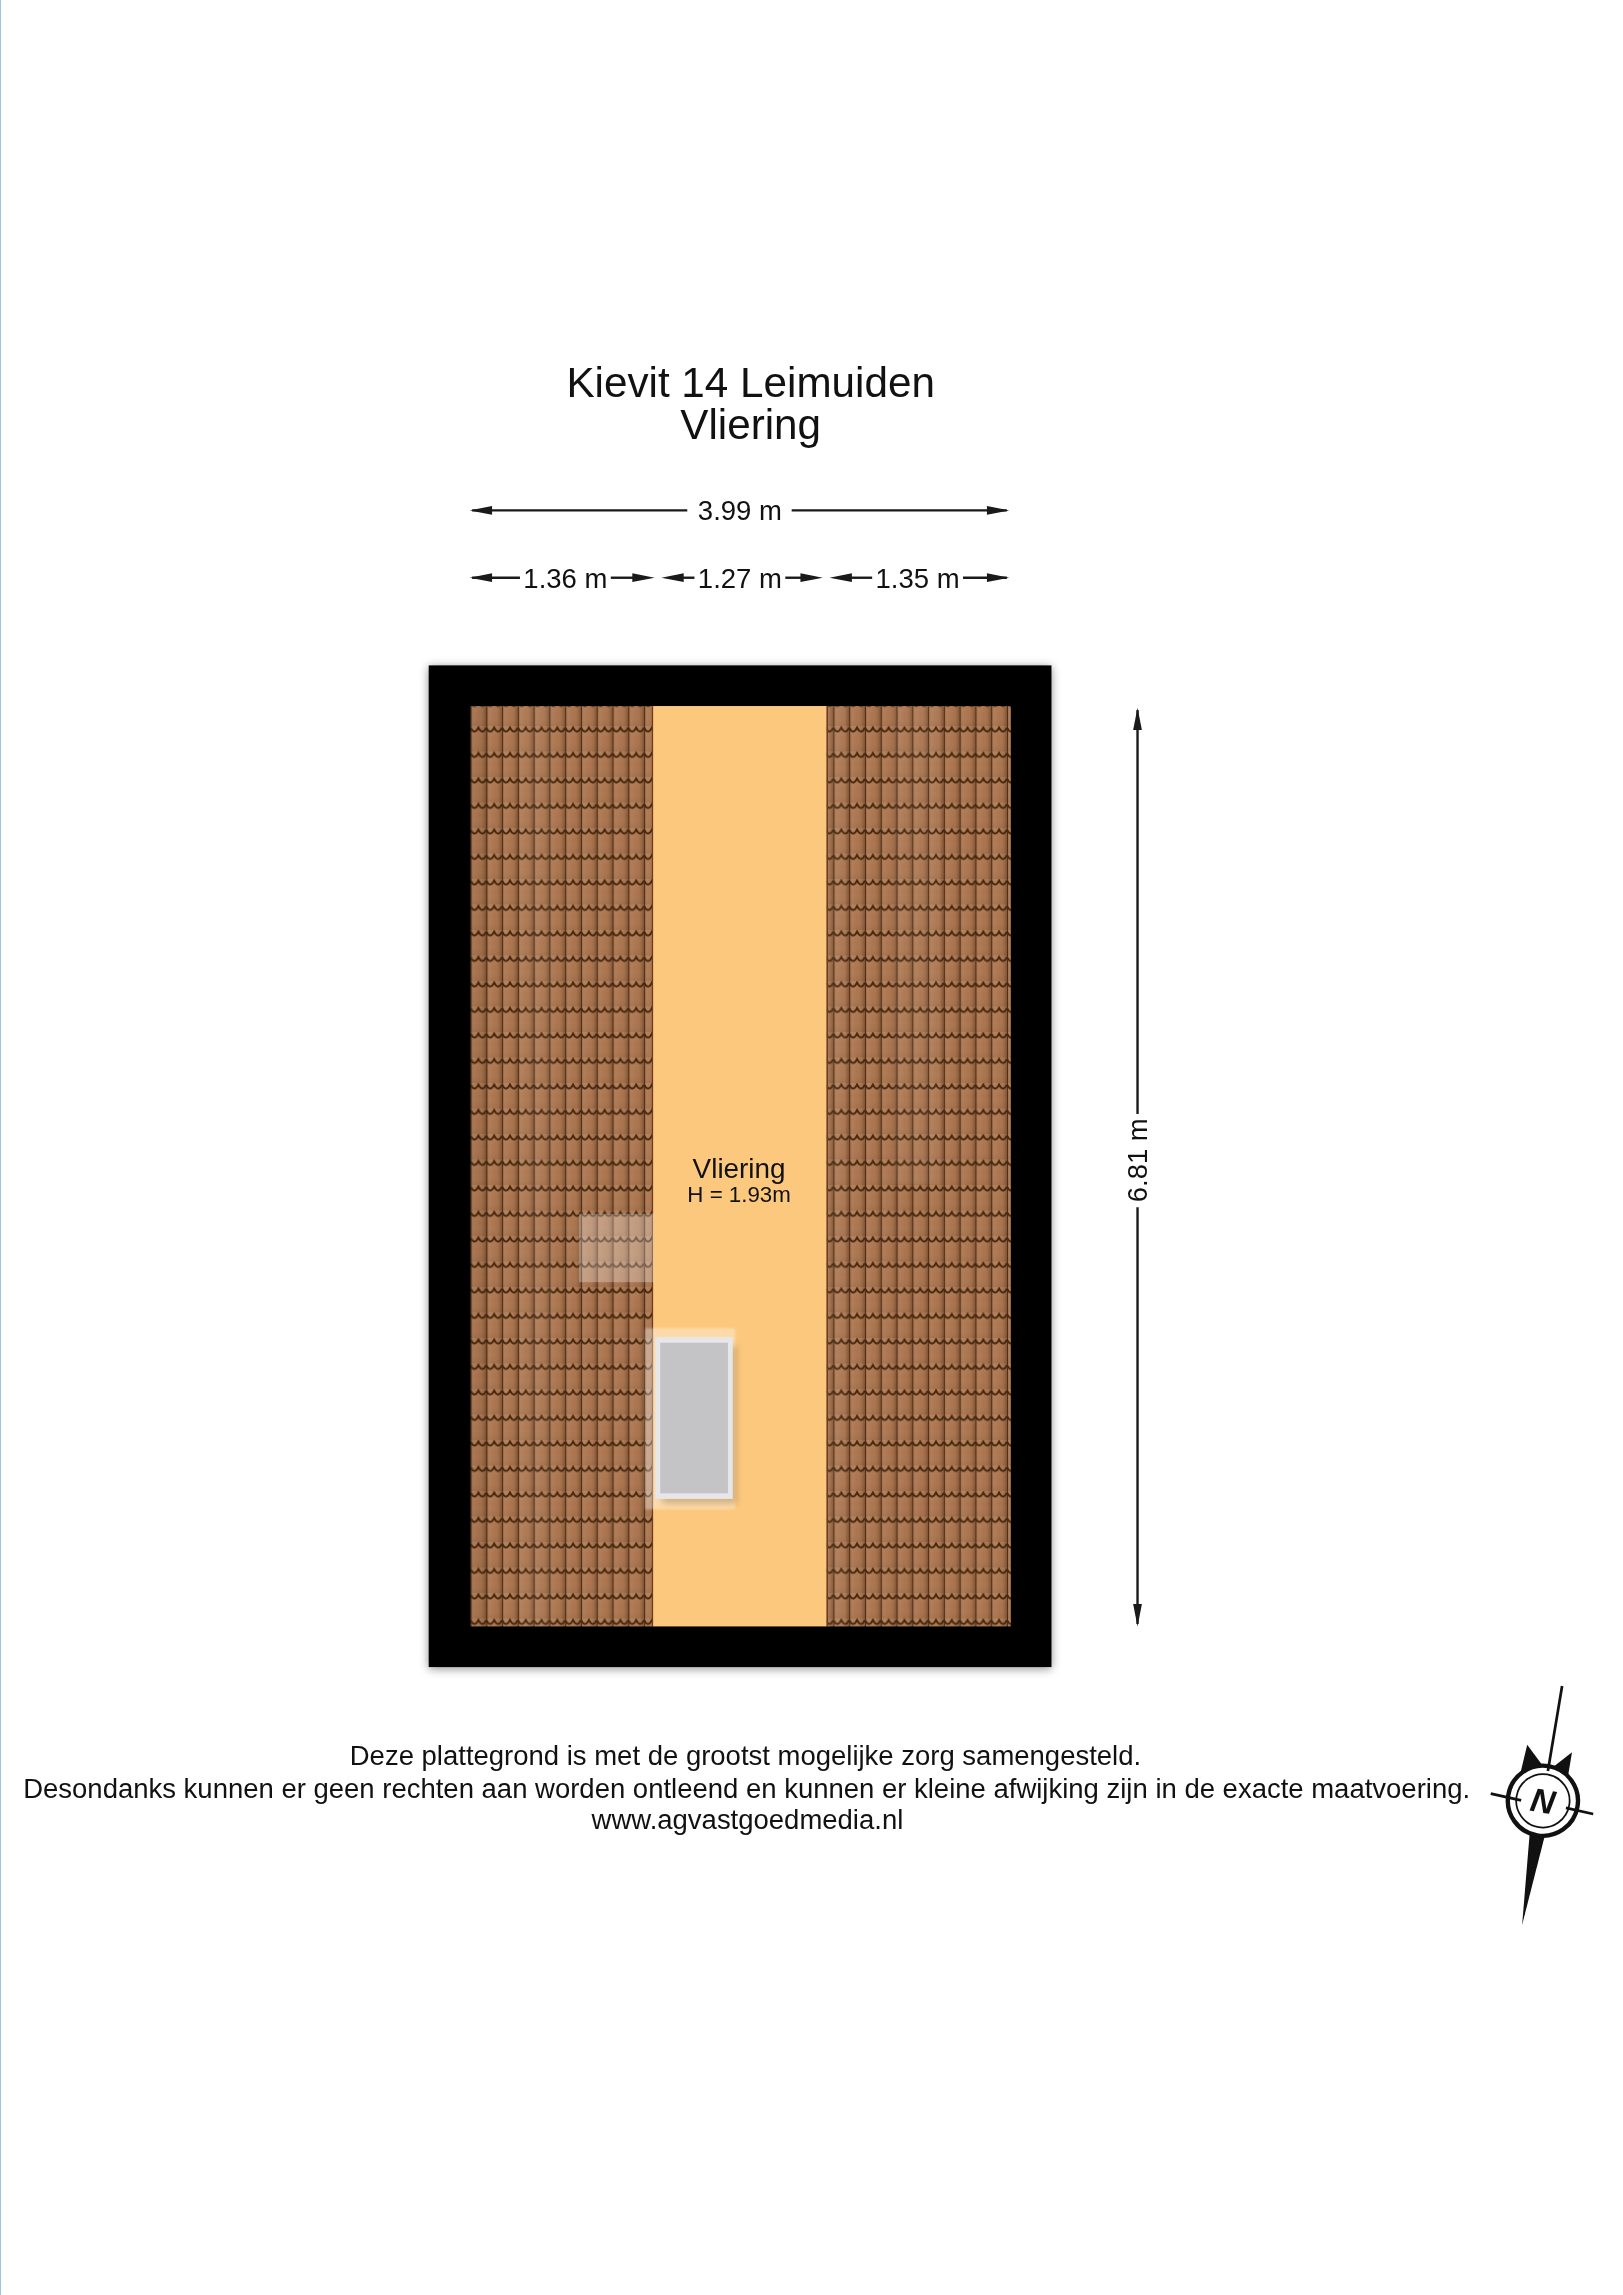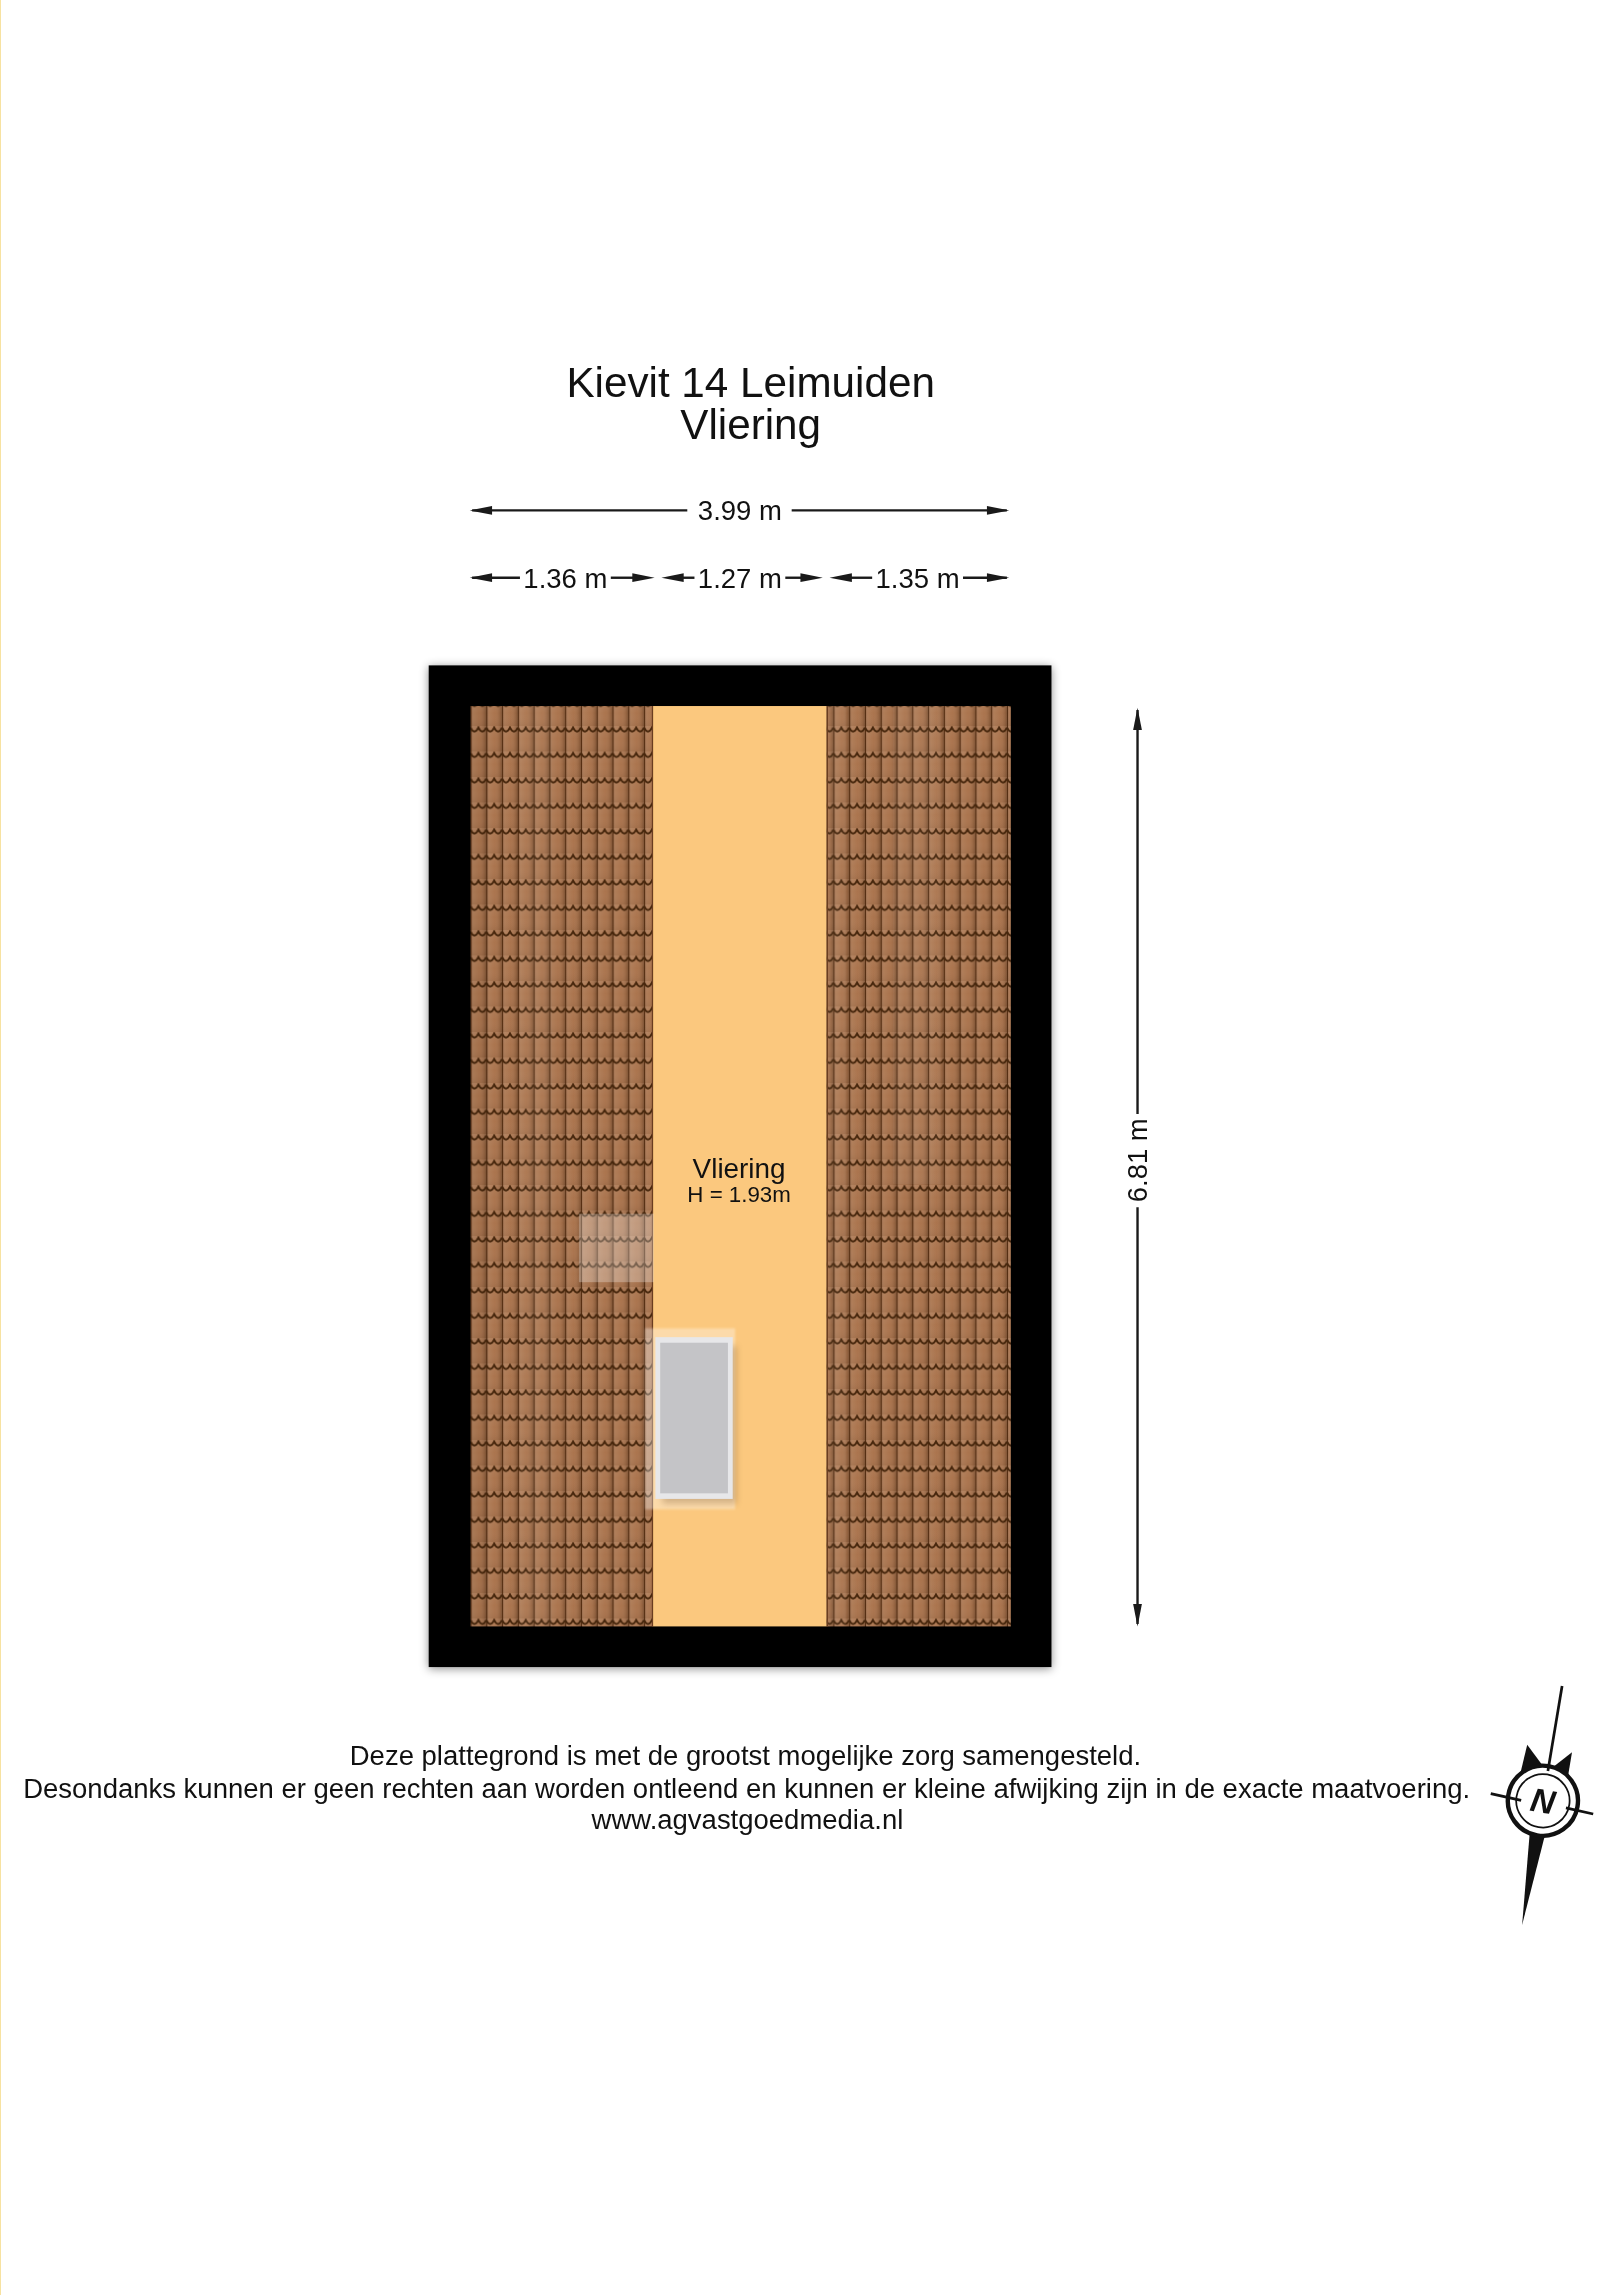--- a/index.html
+++ b/index.html
@@ -1,16 +1,16 @@
 <!DOCTYPE html>
 <html style="font-size:12.8px"><head>
 <meta charset="utf-8">
 <style>
   html,body{margin:0;padding:0;background:#ffffff;}
-  #page{position:relative;width:1624px;height:2295px;background:#eab308;overflow:hidden;
+  #page{position:relative;width:1624px;height:2295px;background:#0369a1;overflow:hidden;
         font-family:"Liberation Sans", sans-serif;}
   svg{position:absolute;left:0;top:0;}
 </style>
 </head>
 <body>
 <div id="page">
 <svg width="1624" height="2295" viewBox="0 0 2037 2880">
   <defs>
     <linearGradient id="tileGradV" x1="0" y1="0" x2="0" y2="1">
       <stop offset="0" stop-color="#ffffff" stop-opacity="0.06"></stop>

